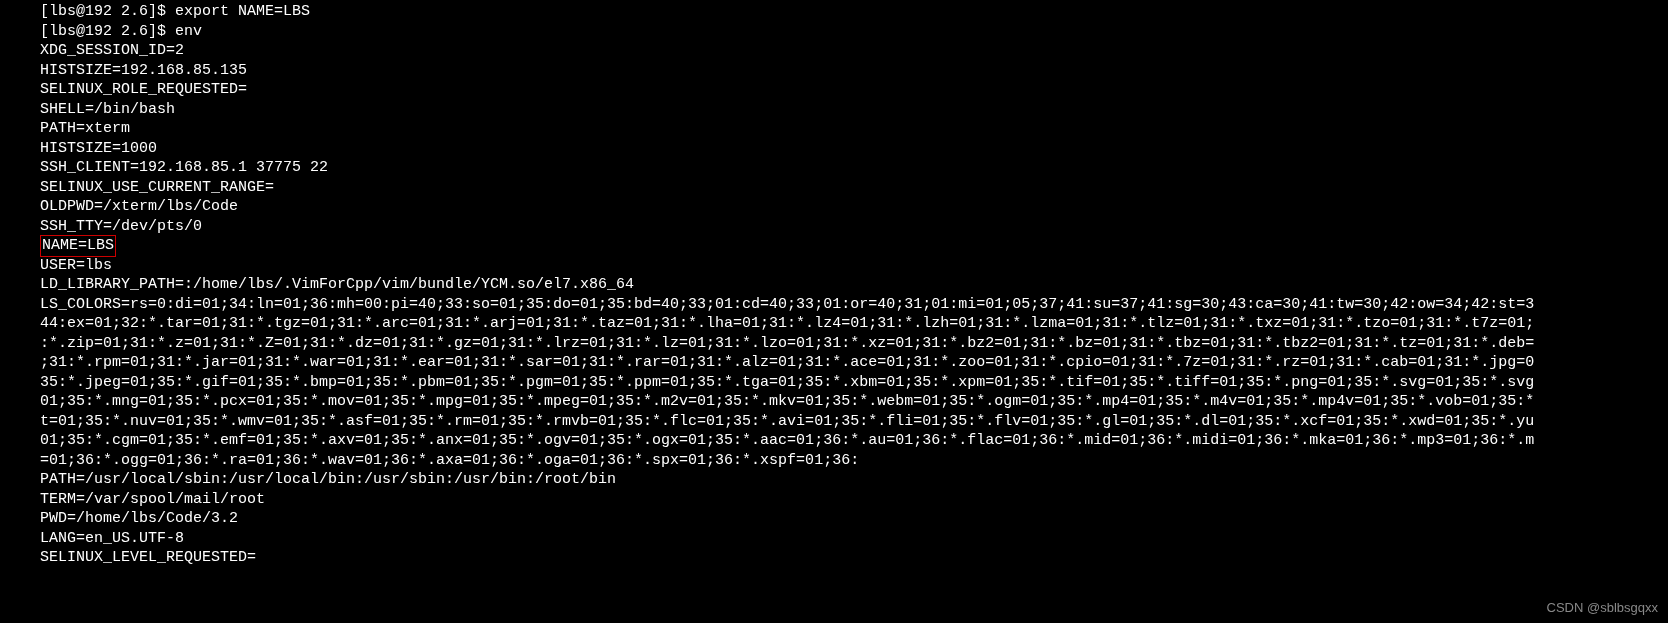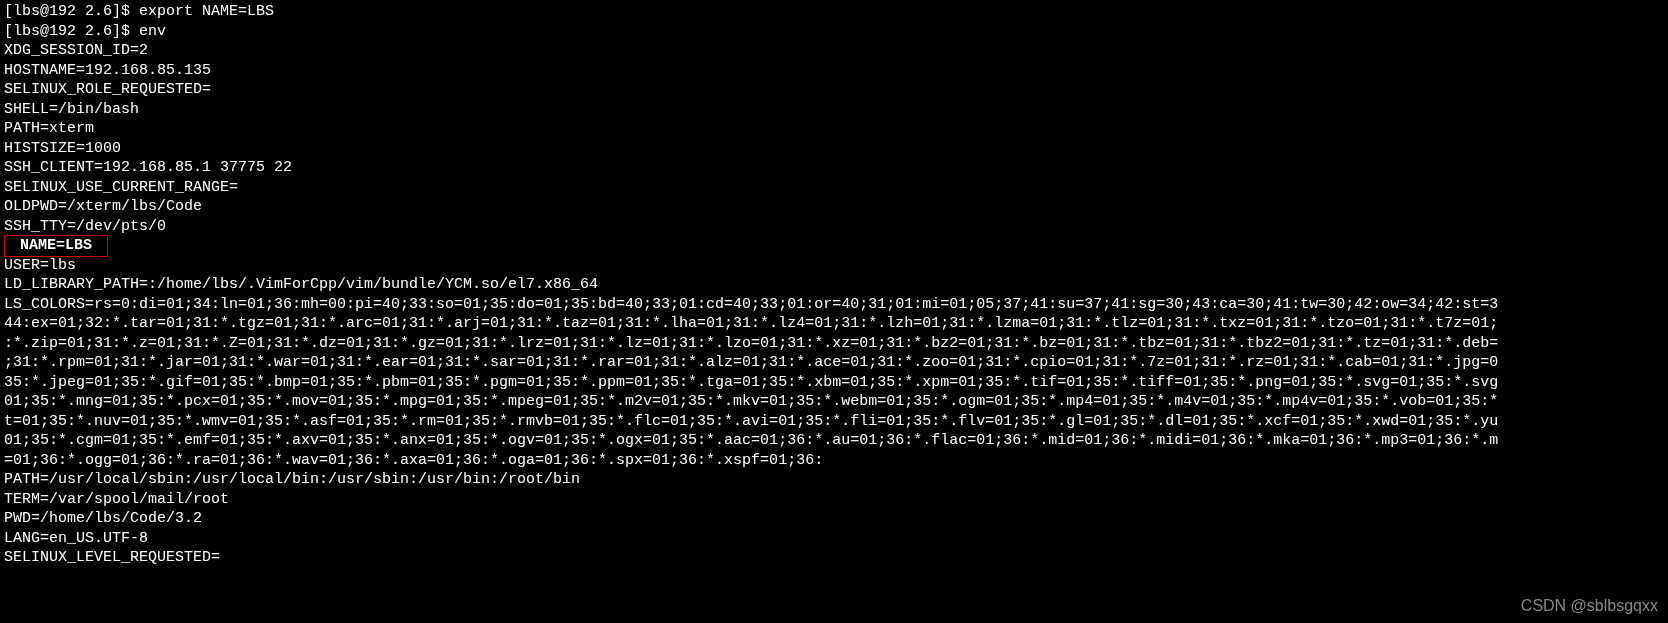--- a/index.html
+++ b/index.html
@@ -15,44 +15,44 @@
       line-height: 1.3;
       width: 1668px;
       height: 623px;
       overflow: hidden;
       position: relative;
       padding: 2px 4px;
       white-space: nowrap;
     }
     .line {
       white-space: pre;
+      margin-left: 36px;
     }
     .highlighted {
       border: 1.5px solid #cc0000;
       display: inline-block;
-      padding: 0 15px;
+      padding: 0 1px;
       margin: -1px 0;
-      font-weight: bold;
     }
     .watermark {
       position: absolute;
       bottom: 6px;
       right: 10px;
       color: #888888;
       font-family: Arial, sans-serif;
-      font-size: 16px;
+      font-size: 13px;
     }
   </style>
 </head>
 <body>
 
 <div class="line"><span>[lbs@192 2.6]$ </span><span>export NAME=LBS</span></div>
 <div class="line"><span>[lbs@192 2.6]$ </span><span>env</span></div>
 <div class="line">XDG_SESSION_ID=2</div>
-<div class="line">HOSTNAME=192.168.85.135</div>
+<div class="line">HISTSIZE=192.168.85.135</div>
 <div class="line">SELINUX_ROLE_REQUESTED=</div>
 <div class="line">SHELL=/bin/bash</div>
 <div class="line">PATH=xterm</div>
 <div class="line">HISTSIZE=1000</div>
 <div class="line">SSH_CLIENT=192.168.85.1 37775 22</div>
 <div class="line">SELINUX_USE_CURRENT_RANGE=</div>
 <div class="line">OLDPWD=/xterm/lbs/Code</div>
 <div class="line">SSH_TTY=/dev/pts/0</div>
 <div class="line"><span class="highlighted">NAME=LBS</span></div>
 <div class="line">USER=lbs</div>

